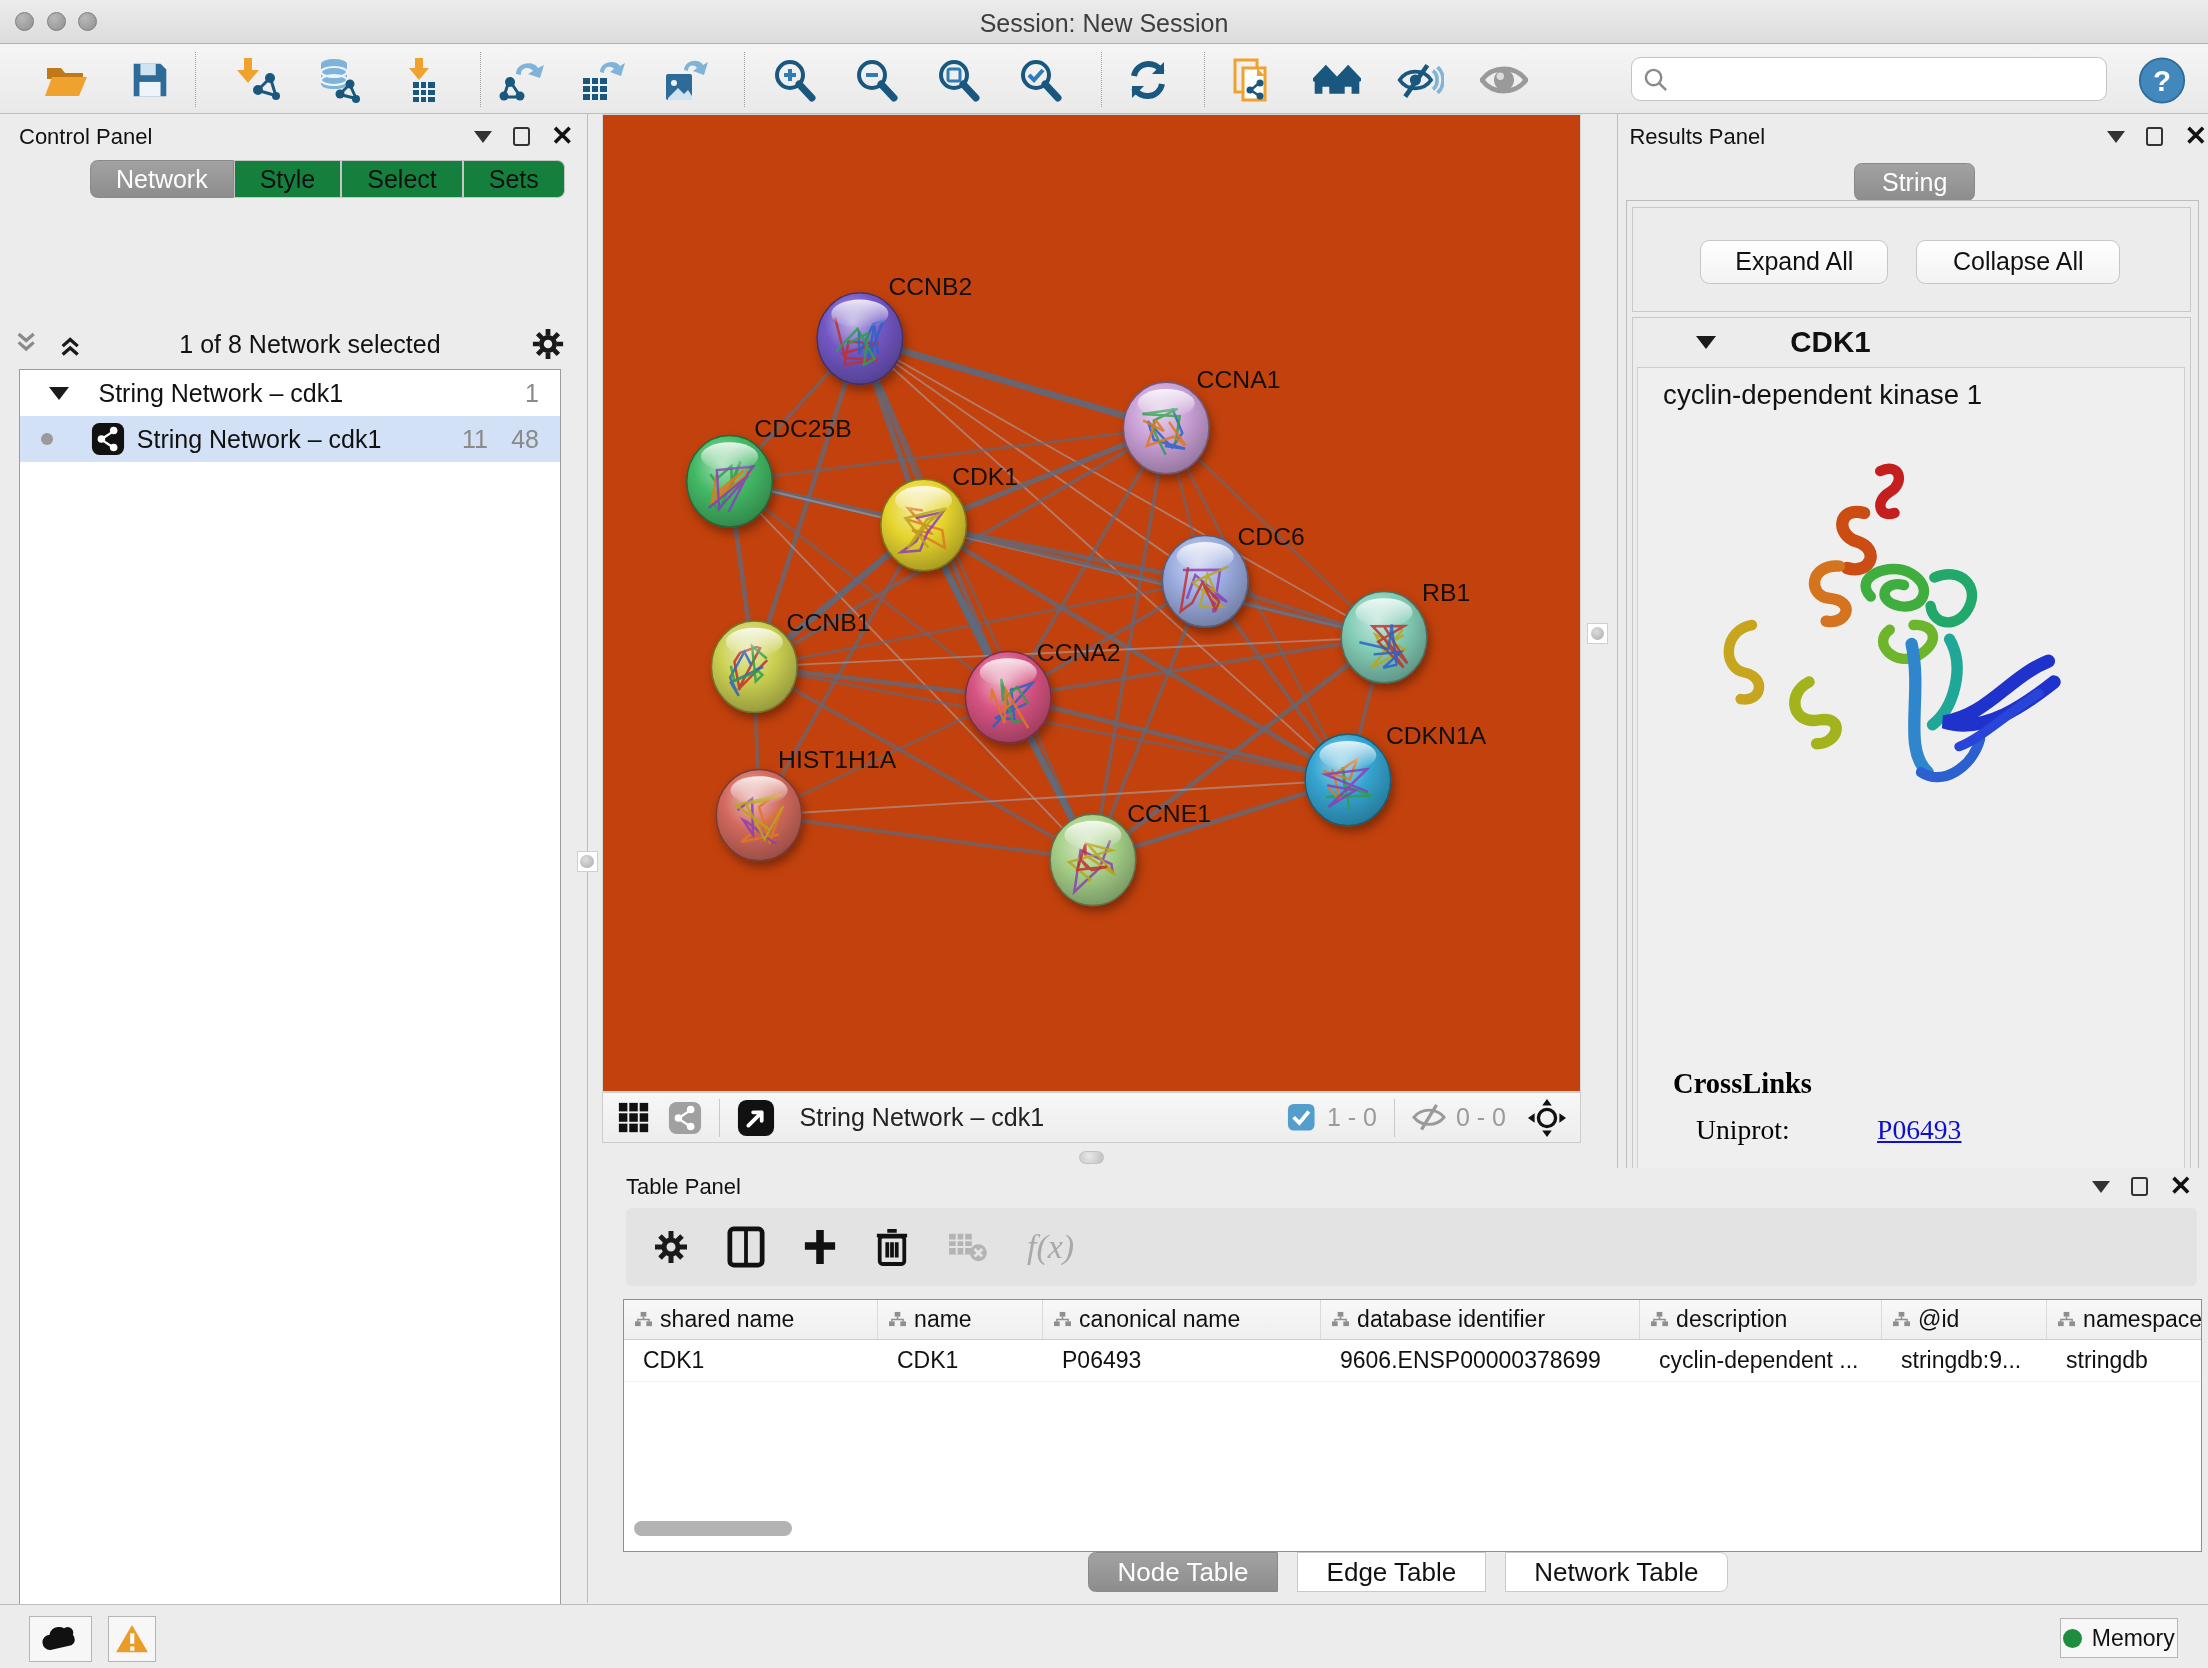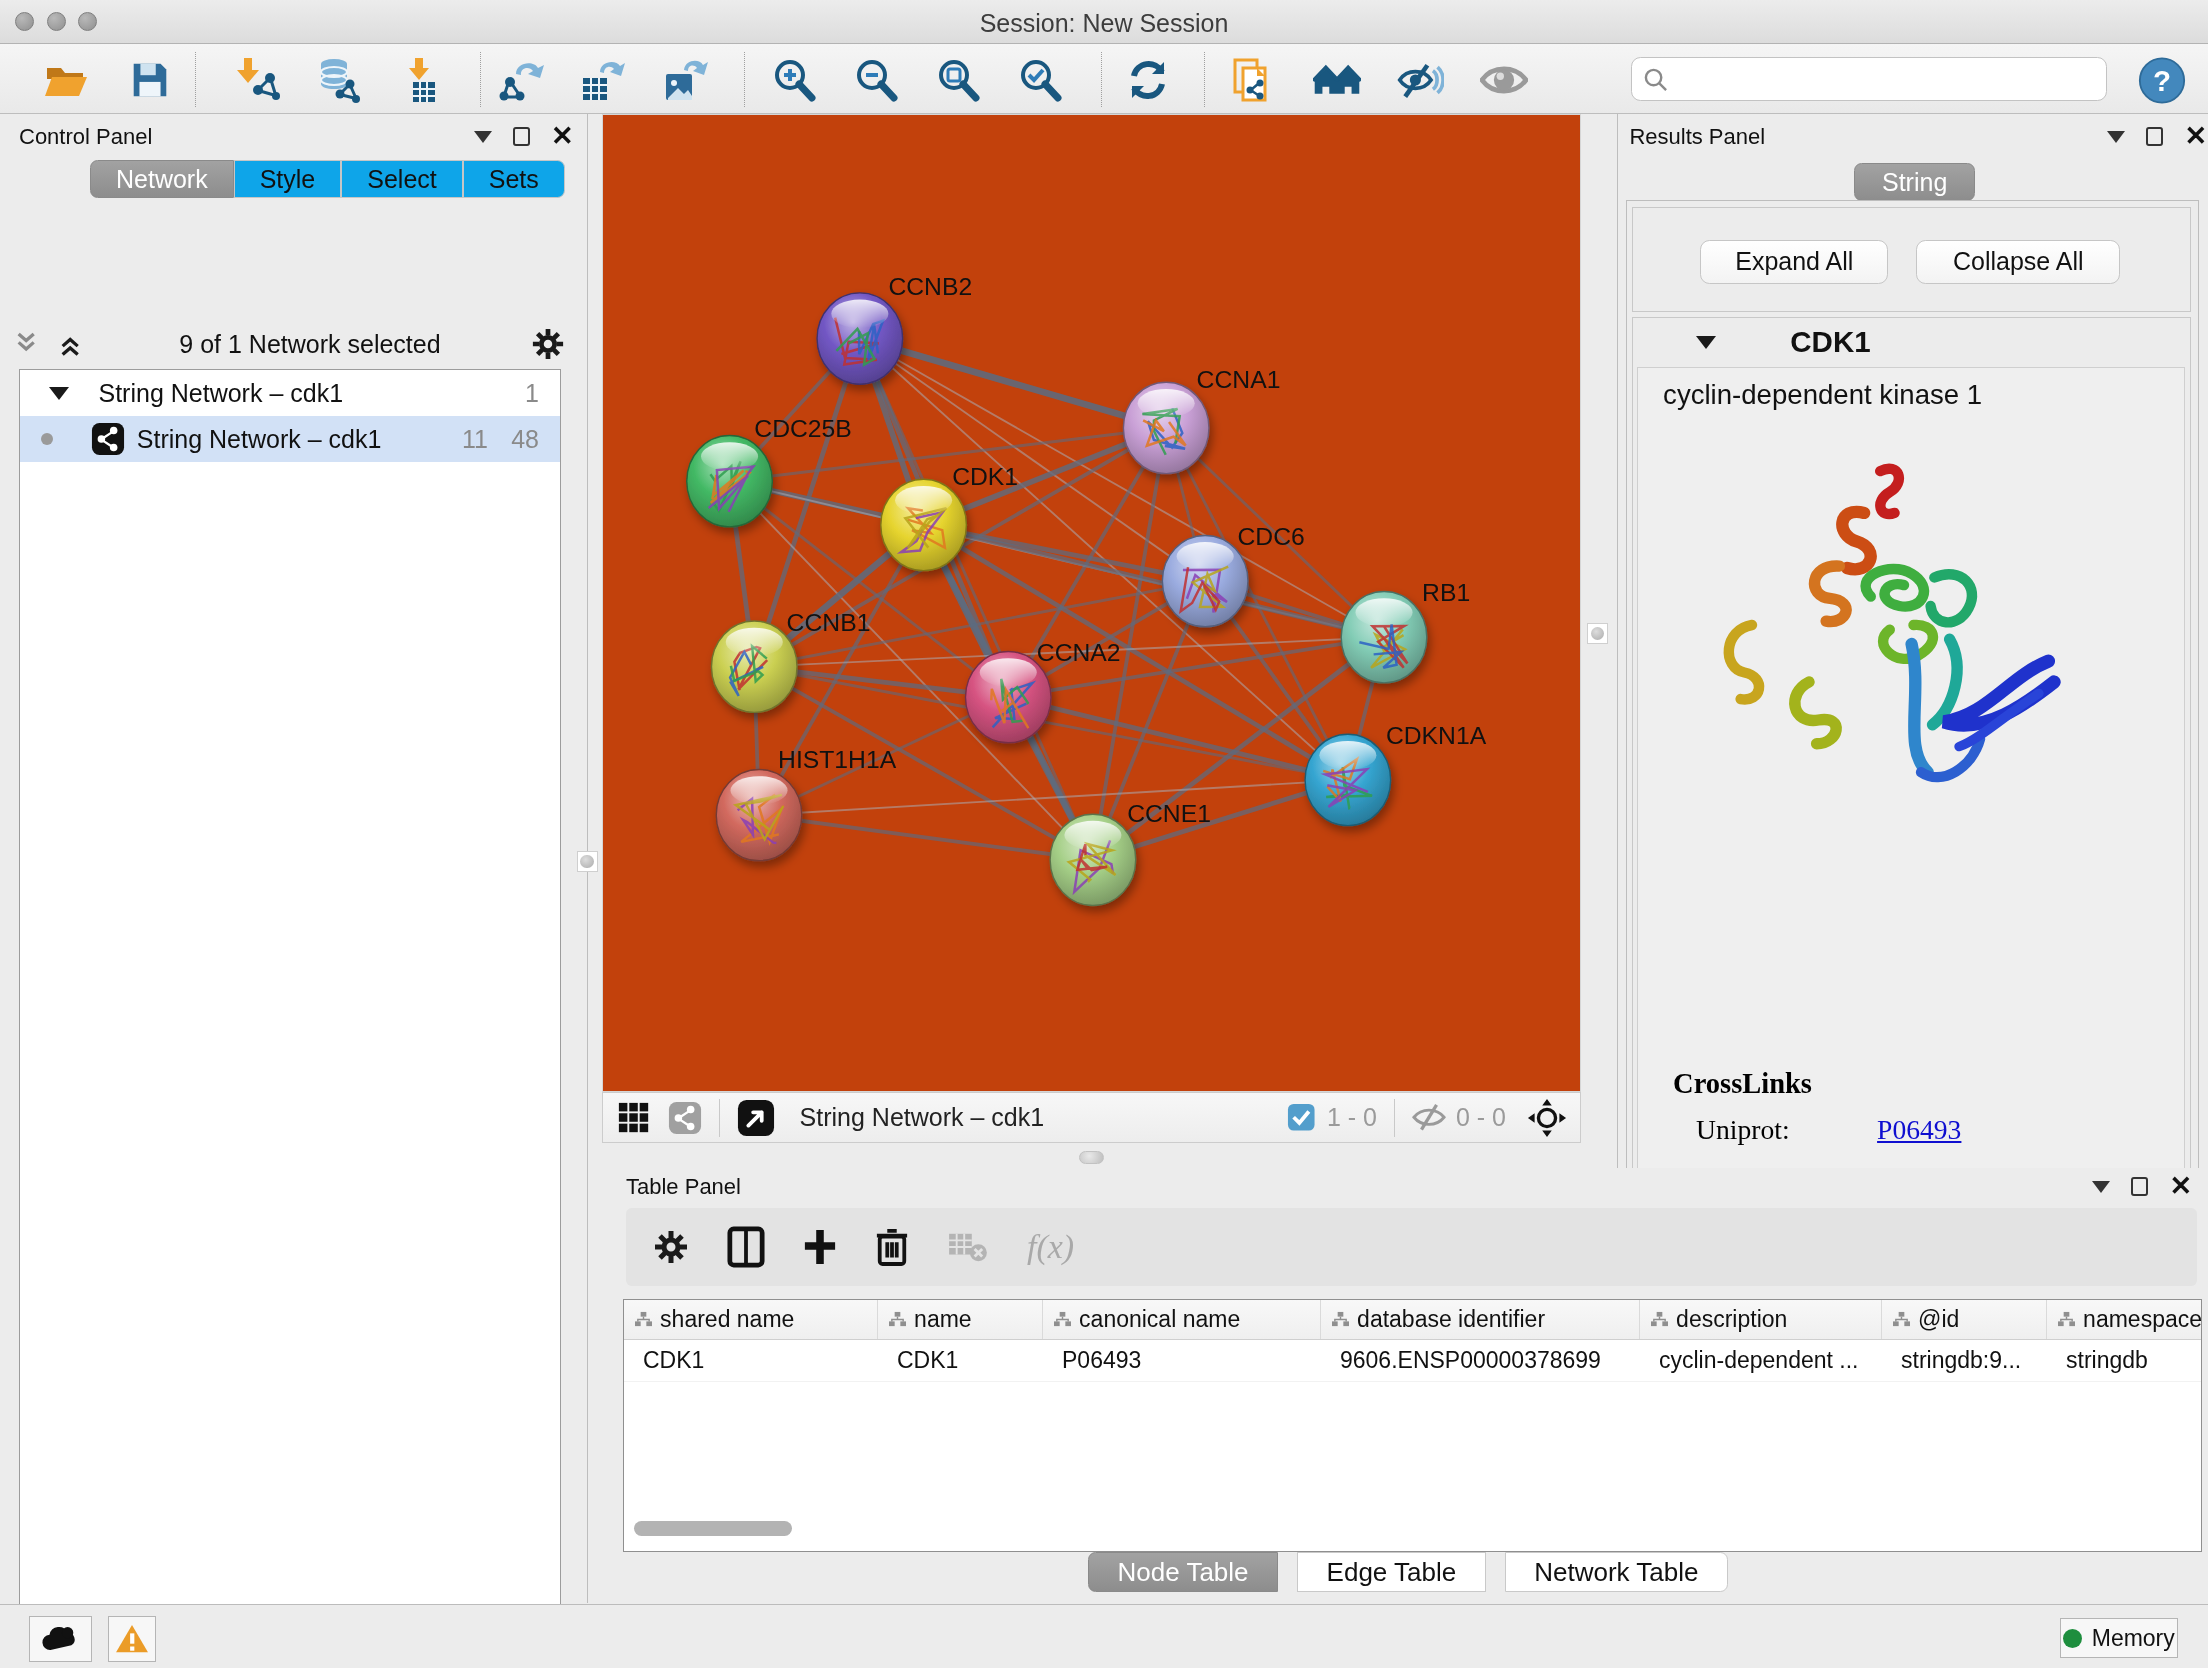--- a/index.html
+++ b/index.html
@@ -22,21 +22,21 @@
   .panel-title { font-size:22px; color:#111; }
   .panel-ctl { display:flex; gap:21px; align-items:center; }
   .ctl-collapse { width:0; height:0; border-left:9.5px solid transparent; border-right:9.5px solid transparent; border-top:12.4px solid #333; }
   .ctl-float { width:17px; height:19px; border:2.9px solid #333; border-radius:2.9px; }
   .ctl-close { font-size:27px; font-weight:bold; color:#111; line-height:19px; }
 
   
   .control-panel { left:0; top:114px; width:588px; height:1489px; background:#ececec; border-right:1px solid #bdbdbd; }
   .cp-header { position:absolute; left:19px; top:9.5px; right:13.3px; display:flex; justify-content:space-between; align-items:center; }
   .tabs-row { position:absolute; display:flex; }
-  .tab { height:38px; padding:0 25px; font-size:25px; display:flex; align-items:center; justify-content:center; background:#0ea5e9; border:1px solid #c6c6c6; color:#111; }
+  .tab { height:38px; padding:0 25px; font-size:25px; display:flex; align-items:center; justify-content:center; background:#15803d; border:1px solid #c6c6c6; color:#111; }
   .tab:first-child { border-radius:7.6px 0 0 7.6px; }
   .tab:last-child { border-radius:0 7.6px 7.6px 0; }
   .tab.active { background:linear-gradient(#a2a2a2,#8d8d8d); color:#fff; border-color:#8a8a8a; }
   .cp-status { position:absolute; left:13.3px; top:209px; width:552px; height:42px; display:flex; align-items:center; }
   .cp-status .label { flex:1; text-align:center; font-size:25px; color:#111; }
   .tree-box { position:absolute; left:19px; top:255px; width:542px; height:1316px; background:#fff; border:1.9px solid #9c9c9c; }
   .tree-row { height:46px; display:flex; align-items:center; font-size:25px; color:#111; position:relative; }
   .tree-row.selected { background:#d2e1f6; }
   .caret-down { width:0; height:0; border-left:10.5px solid transparent; border-right:10.5px solid transparent; border-top:13.3px solid #1a1a1a; margin-left:28.5px; }
   .tree-count { position:absolute; right:21px; color:#8a8a8a; }
@@ -297,21 +297,21 @@
       <div class="tab">Sets</div>
     </div>
 
   <div class="cp-status">
     <svg width="32" height="28.5" viewBox="0 0 34 30">
       <path d="M6 4 l8 7 8 -7 M6 13 l8 7 8 -7" fill="none" stroke="#8a8a8a" stroke-width="3.5"></path>
     </svg>
     <svg width="32" height="28.5" viewBox="0 0 34 30" style="margin-left:11.4px">
       <path d="M6 26 l8 -7 8 7 M6 17 l8 -7 8 7" fill="none" stroke="#1a1a1a" stroke-width="3.5"></path>
     </svg>
-    <span class="label">9 of 1 Network selected</span>
+    <span class="label">1 of 8 Network selected</span>
     <svg width="34" height="34" viewBox="0 0 36 36">
       <circle cx="18" cy="18" r="7" fill="none" stroke="#1a1a1a" stroke-width="5"></circle>
       <g stroke="#1a1a1a" stroke-width="5">
           <path d="M18 2 v7 M18 27 v7 M2 18 h7 M27 18 h7 M7 7 l5 5 M24 24 l5 5 M29 7 l-5 5 M12 24 l-5 5"></path>
         </g>
     </svg>
   </div>
 
   <div class="tree-box">
     <div class="tree-row">

